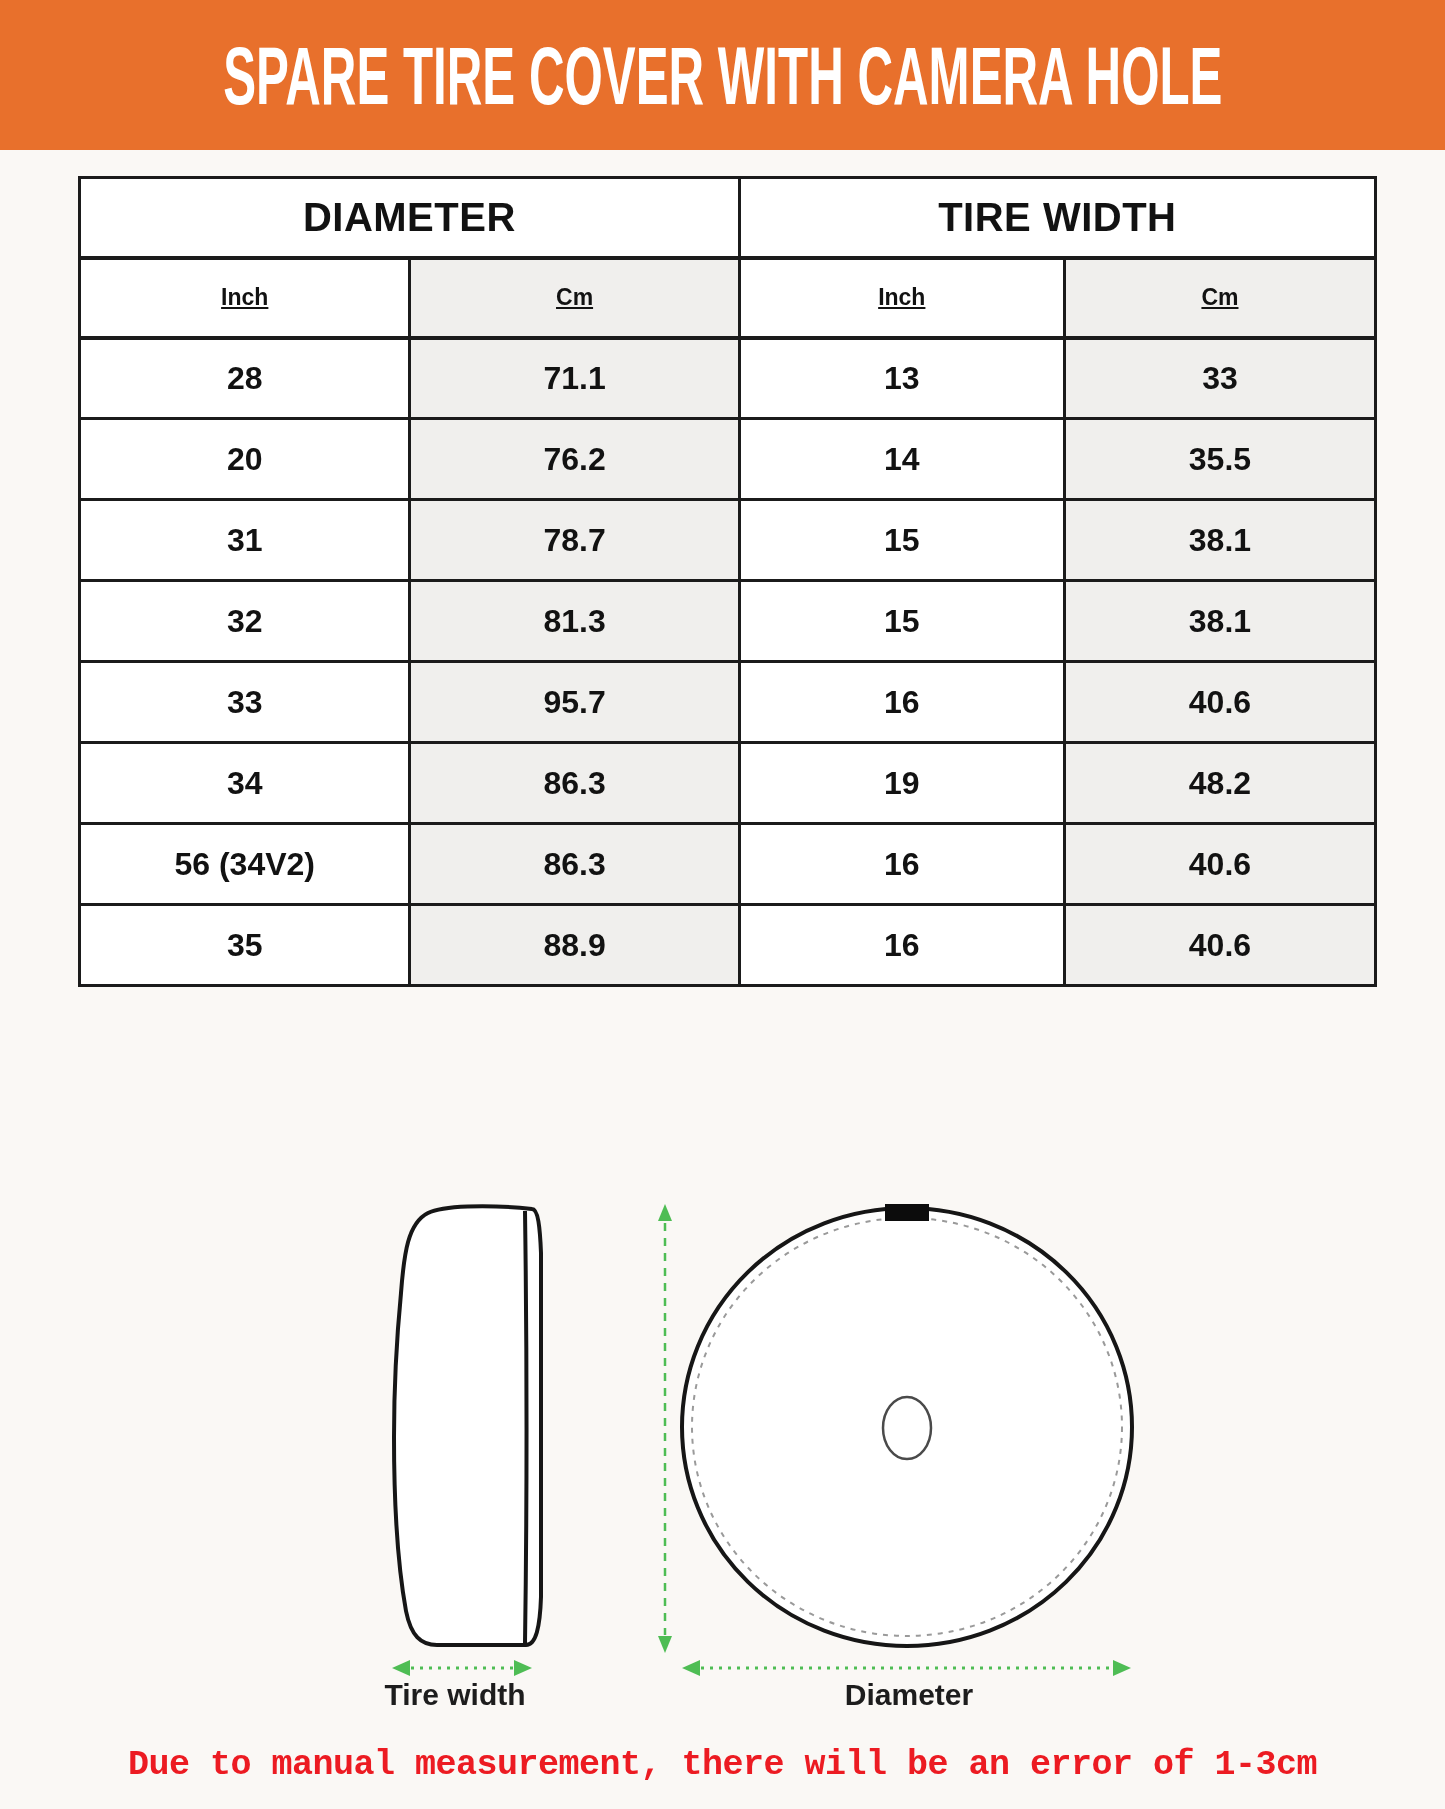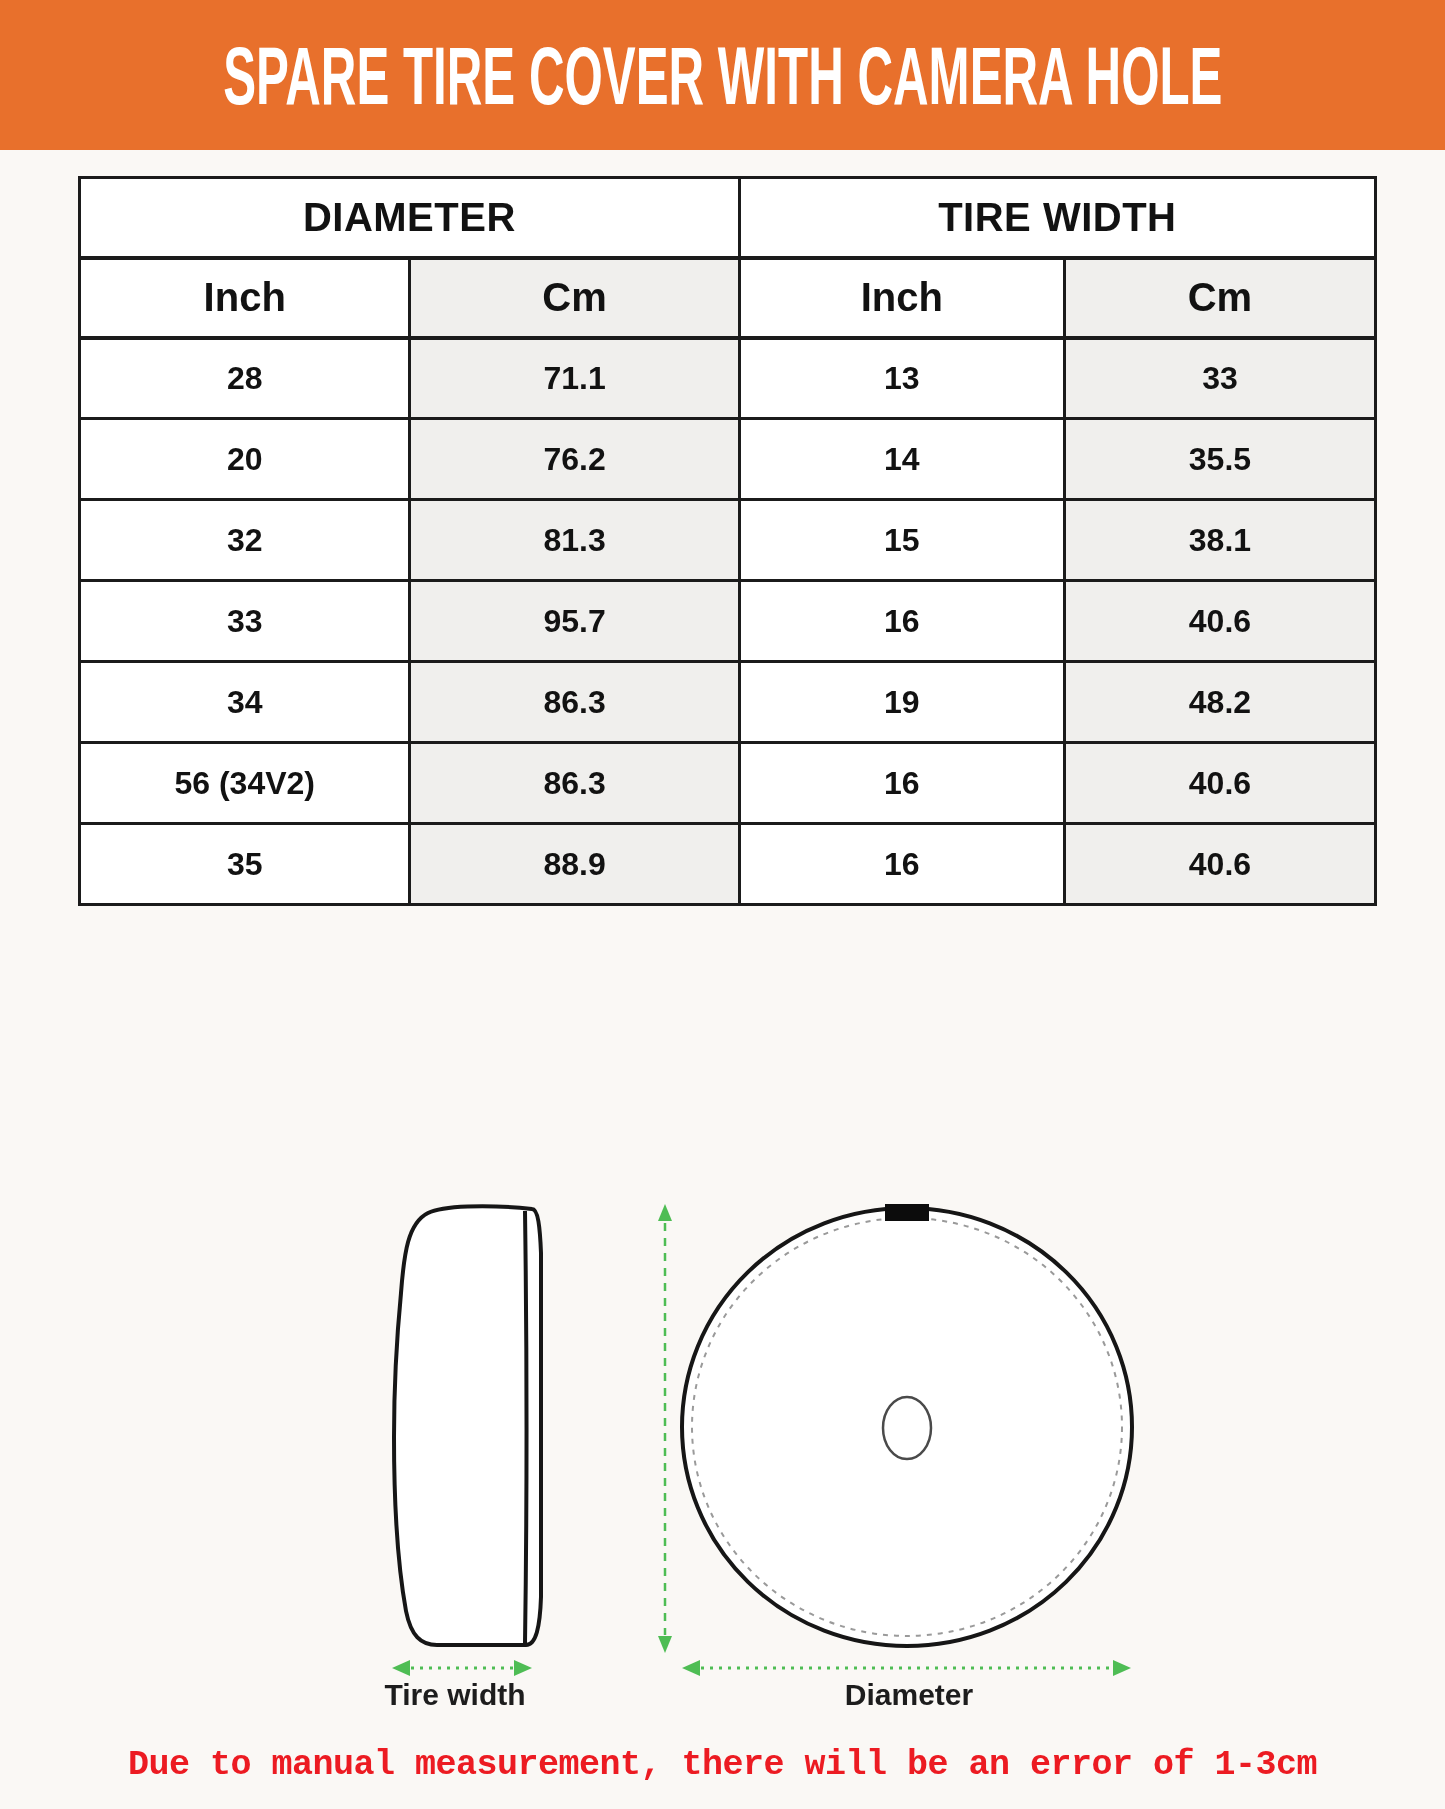--- a/index.html
+++ b/index.html
@@ -44,21 +44,21 @@
   th,td{
     border:3px solid var(--table_border);
     text-align:center;vertical-align:middle;
     font-weight:700;
   }
   tr.group-row th{
     height:80px;font-size:40px;letter-spacing:0.5px;
     border-bottom:4px solid var(--table_border);
     background:#ffffff;
   }
-  tr.sub-row th{height:80px;font-size:40px;border-bottom:4px solid var(--table_border);}
+  tr.sub-row th{height:80px;font-size:23px;border-bottom:4px solid var(--table_border);text-decoration:underline;}
   tbody td{height:81px;font-size:32px;}
   .g{background:var(--cell_gray);}
   .w{background:#ffffff;}
 
   
   .diagram{
     position:absolute;left:280px;top:1195px;width:900px;height:485px;
   }
   .dim-label{
     position:absolute;width:260px;text-align:center;
@@ -108,20 +108,26 @@
         <td class="w">13</td>
         <td class="g">33</td>
       </tr>
       <tr>
         <td class="w">20</td>
         <td class="g">76.2</td>
         <td class="w">14</td>
         <td class="g">35.5</td>
       </tr>
       <tr>
+        <td class="w">31</td>
+        <td class="g">78.7</td>
+        <td class="w">15</td>
+        <td class="g">38.1</td>
+      </tr>
+      <tr>
         <td class="w">32</td>
         <td class="g">81.3</td>
         <td class="w">15</td>
         <td class="g">38.1</td>
       </tr>
       <tr>
         <td class="w">33</td>
         <td class="g">95.7</td>
         <td class="w">16</td>
         <td class="g">40.6</td>

